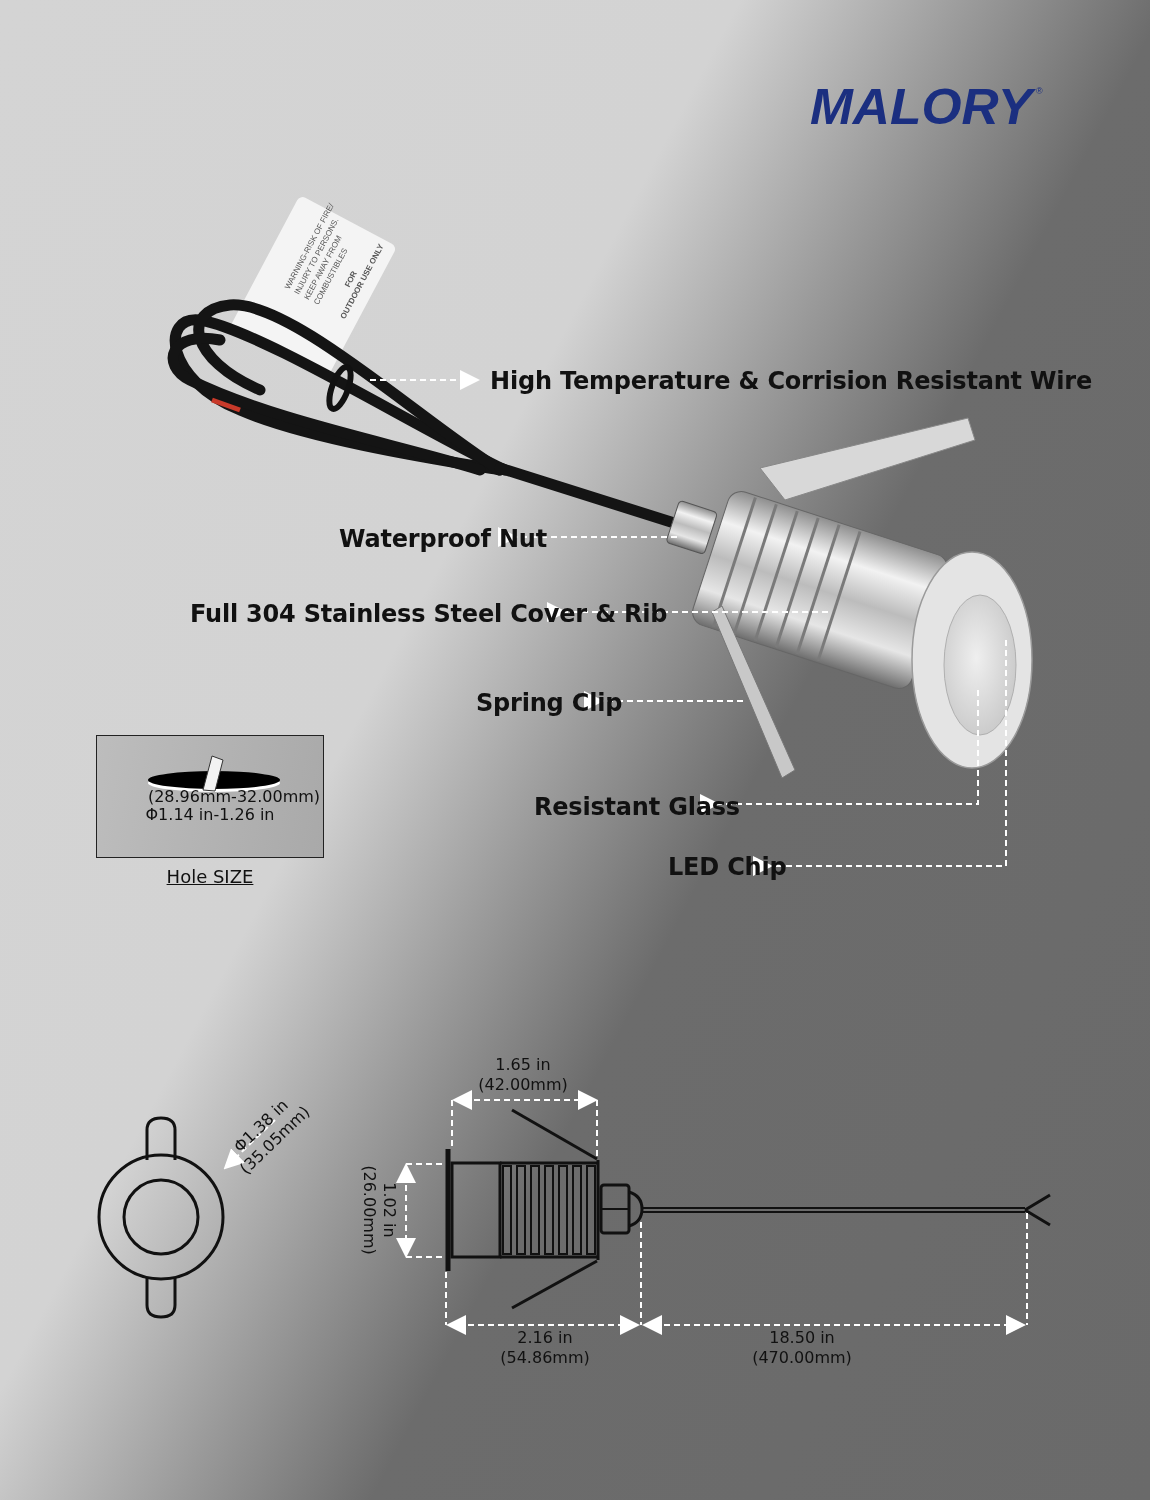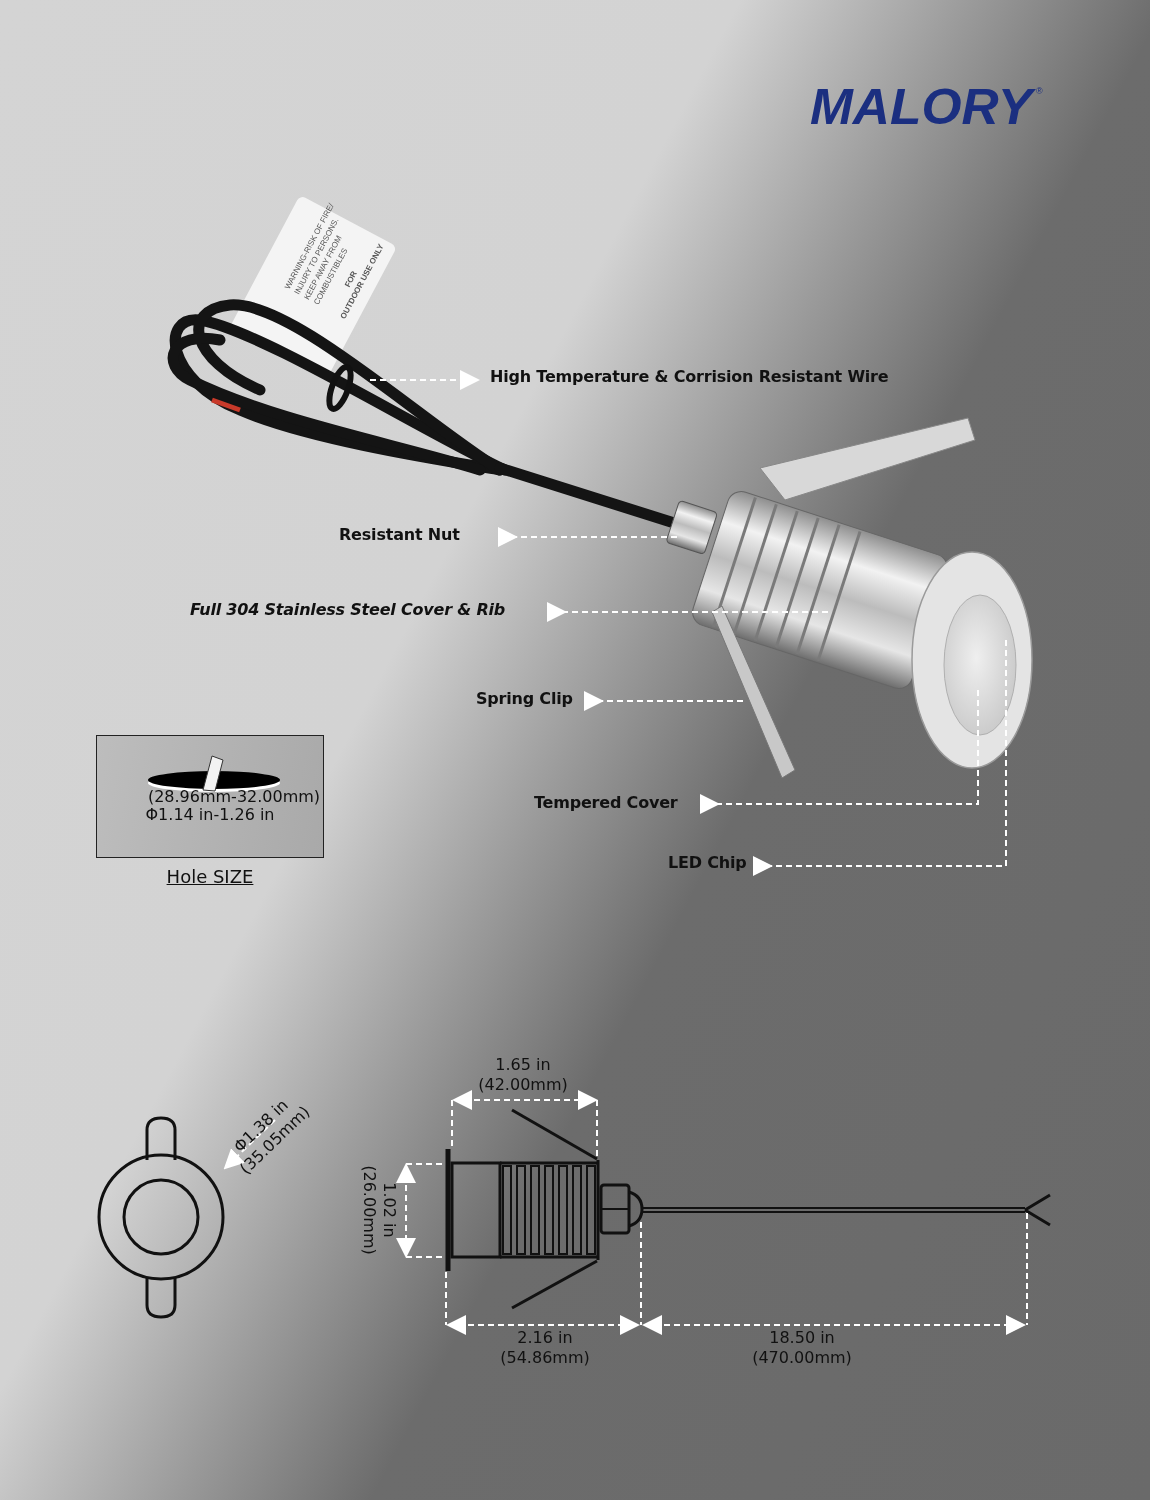--- a/index.html
+++ b/index.html
@@ -8,21 +8,21 @@
       position: relative;
       font-family: "DejaVu Sans", "Liberation Sans", sans-serif;
       color: #111;
       background: linear-gradient(118deg, #d4d4d4 0%, #d3d3d3 38%, #9a9a9a 50%, #6c6c6c 60%, #6a6a6a 100%);
     }
     .abs { position: absolute; }
     .logo {
       left: 808px; top: 82px; width: 240px; height: 48px;
     }
     .label {
-      font-size: 16px; font-weight: 600; white-space: nowrap; letter-spacing: -0.2px;
+      font-size: 24px; font-weight: 600; white-space: nowrap; letter-spacing: -0.2px;
       color: #111;
     }
     svg.overlay { position: absolute; left: 0; top: 0; width: 1150px; height: 1500px; }
     .hole-box {
       left: 96px; top: 735px; width: 228px; height: 123px;
       border: 1.5px solid #222;
       background: linear-gradient(100deg, #bdbdbd, #a9a9a9);
     }
     .hole-text {
       left: 96px; width: 228px; text-align: center; font-size: 16px; font-weight: 500; color: #111;
@@ -160,24 +160,24 @@
     <line x1="406" y1="1257" x2="446" y2="1257"></line>
     <line x1="446" y1="1272" x2="446" y2="1325"></line>
     <line x1="448" y1="1325" x2="638" y2="1325" marker-start="url(#arrL)" marker-end="url(#arrR)"></line>
     <line x1="641" y1="1222" x2="641" y2="1325"></line>
     <line x1="644" y1="1325" x2="1024" y2="1325" marker-start="url(#arrL)" marker-end="url(#arrR)"></line>
     <line x1="1027" y1="1213" x2="1027" y2="1325"></line>
   </g>
 </svg>
 
 <div class="abs label" style="left:490px; top:367px;">High Temperature &amp; Corrision Resistant Wire</div>
-<div class="abs label" style="left:339px; top:525px;">Resistant Nut</div>
-<div class="abs label" style="left:190px; top:600px;font-style:italic;">Full 304 Stainless Steel Cover &amp; Rib</div>
+<div class="abs label" style="left:339px; top:525px;">Waterproof Nut</div>
+<div class="abs label" style="left:190px; top:600px;">Full 304 Stainless Steel Cover &amp; Rib</div>
 <div class="abs label" style="left:476px; top:689px;text-align:right;">Spring Clip</div>
-<div class="abs label" style="left:534px; top:793px;">Tempered Cover</div>
+<div class="abs label" style="left:534px; top:793px;">Resistant Glass</div>
 <div class="abs label" style="left:668px; top:853px;">LED Chip</div>
 
 <div class="abs hole-box"></div>
 <svg class="overlay" viewBox="0 0 1150 1500" style="pointer-events:none">
   <ellipse cx="214" cy="783" rx="66" ry="9" fill="#fff"></ellipse>
   <ellipse cx="214" cy="780" rx="66" ry="9" fill="#000"></ellipse>
   <path d="M203,790 L212,756 L223,760 L215,791 Z" fill="#f2f2f2" stroke="#333" stroke-width="1"></path>
 </svg>
 <div class="abs hole-text" style="top:805px;">Φ1.14 in-1.26 in</div>
 <div class="abs hole-text" style="top:787px;padding-left:48px;">(28.96mm-32.00mm)</div>

